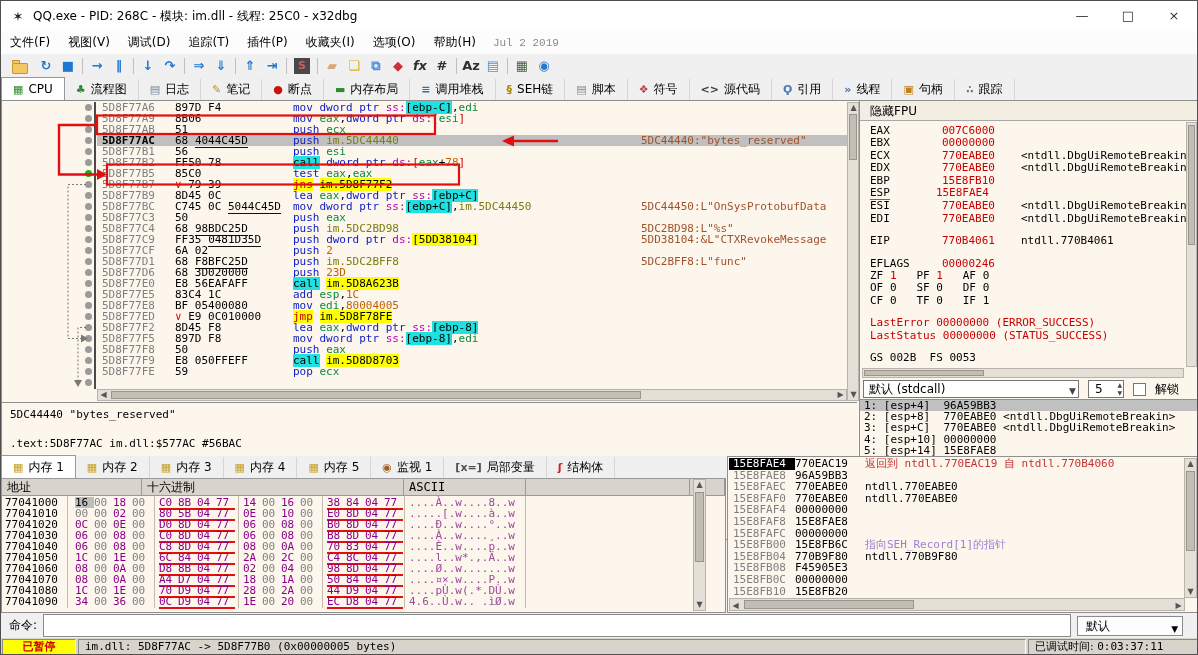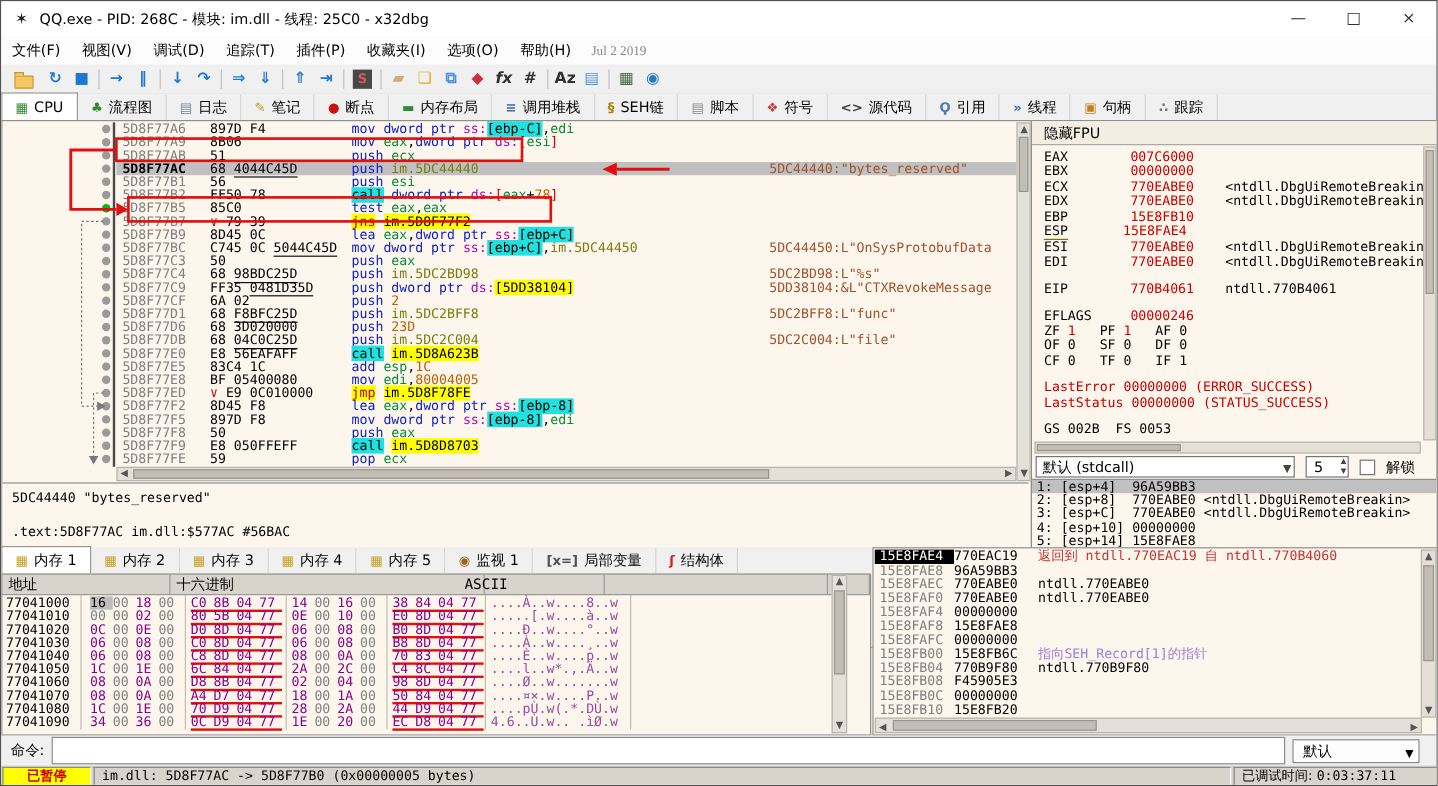--- a/index.html
+++ b/index.html
@@ -7,21 +7,21 @@
         font-family:"DejaVu Sans",sans-serif;font-size:12px;color:#000;
         overflow:hidden;border:1px solid #505050;box-sizing:border-box}
   .mono{font-family:"DejaVu Sans Mono",monospace}
   
   .titlebar{position:absolute;left:0;top:0;right:0;height:30px;background:#fff;display:flex;align-items:center}
   .app-icon{width:18px;text-align:center;margin:0 6px 0 8px;font-size:13px;color:#222}
   .win-btns{margin-left:auto;display:flex}
   .win-btn{width:46px;height:30px;text-align:center;line-height:30px;font-size:13px;color:#333}
   .menubar{position:absolute;left:0;top:30px;right:0;height:23px;background:#fcfcfc;display:flex;align-items:center;border-bottom:1px solid #e6e6e6}
   .menu-item{padding:0 9px;line-height:23px}
-  .menu-date{color:#8a8a8a;font-family:Liberation Serif, serif;font-size:11px;margin-left:8px}
+  .menu-date{color:#8a8a8a;font-family:Liberation Mono, monospace;font-size:11px;margin-left:8px}
   .toolbar{position:absolute;left:0;top:53px;right:0;height:24px;background:#f0f0f0;display:flex;align-items:center;border-bottom:1px solid #dadada;padding-left:4px}
   .tb-icon{min-width:22px;height:20px;text-align:center;line-height:20px;font-size:13px;font-weight:bold}
   .tb-sep{width:1px;height:16px;background:#c0c0c0;margin:0 3px}
   .ic-folder{position:relative;width:14px;height:9px;background:#f4c762;border:1px solid #c89830;border-radius:1px;margin:4px 7px 0 7px}
   .ic-folder::before{content:"";position:absolute;left:-1px;top:-4px;width:6px;height:2px;background:#f4c762;border:1px solid #c89830;border-bottom:none}
   .ic-scylla{width:16px;height:16px;background:#484848;color:#d85858;font-weight:bold;font-size:11px;line-height:16px;text-align:center;margin:0 4px}
   .maintabs{position:absolute;left:0;top:77px;right:0;height:22px;background:#f0f0f0;display:flex;align-items:flex-end}
   .mtab{display:flex;align-items:center;gap:5px;padding:0 11px;height:21px;border-right:1px solid #d6d6d6;white-space:nowrap}
   .mtab .ticon{font-size:11px;font-weight:bold}
   .mtab.sel{background:#fff;border:1px solid #989898;border-bottom:none;height:22px}
@@ -276,21 +276,20 @@
         <div class="drow"><span class="d-addr">5D8F77B5</span><span class="d-bytes">85C0</span><span class="d-instr"><span class="tk-mn">test </span><span class="tk-reg">eax</span><span class="tk-pl">,</span><span class="tk-reg">eax</span></span><span class="d-comment"></span></div>
         <div class="drow"><span class="d-addr">5D8F77B7</span><span class="d-bytes"><span class="bmark">∨ </span>79 39</span><span class="d-instr"><span class="tk-jm">jns</span><span class="tk-pl"> </span><span class="tk-hlY">im.5D8F77F2</span></span><span class="d-comment"></span></div>
         <div class="drow"><span class="d-addr">5D8F77B9</span><span class="d-bytes">8D45 0C</span><span class="d-instr"><span class="tk-mn">lea </span><span class="tk-reg">eax</span><span class="tk-pl">,</span><span class="tk-kw">dword ptr </span><span class="tk-seg">ss:</span><span class="tk-hl">[ebp+C]</span></span><span class="d-comment"></span></div>
         <div class="drow"><span class="d-addr">5D8F77BC</span><span class="d-bytes">C745 0C <span class="bul">5044C45D</span></span><span class="d-instr"><span class="tk-mn">mov </span><span class="tk-kw">dword ptr </span><span class="tk-seg">ss:</span><span class="tk-hl">[ebp+C]</span><span class="tk-pl">,</span><span class="tk-mod">im.5DC44450</span></span><span class="d-comment">5DC44450:L"OnSysProtobufData</span></div>
         <div class="drow"><span class="d-addr">5D8F77C3</span><span class="d-bytes">50</span><span class="d-instr"><span class="tk-mn">push </span><span class="tk-reg">eax</span></span><span class="d-comment"></span></div>
         <div class="drow"><span class="d-addr">5D8F77C4</span><span class="d-bytes">68 <span class="bul">98BDC25D</span></span><span class="d-instr"><span class="tk-mn">push </span><span class="tk-mod">im.5DC2BD98</span></span><span class="d-comment">5DC2BD98:L"%s"</span></div>
         <div class="drow"><span class="d-addr">5D8F77C9</span><span class="d-bytes">FF35 <span class="bul">0481D35D</span></span><span class="d-instr"><span class="tk-mn">push </span><span class="tk-kw">dword ptr </span><span class="tk-seg">ds:</span><span class="tk-hlY">[5DD38104]</span></span><span class="d-comment">5DD38104:&amp;L"CTXRevokeMessage</span></div>
         <div class="drow"><span class="d-addr">5D8F77CF</span><span class="d-bytes">6A 02</span><span class="d-instr"><span class="tk-mn">push </span><span class="tk-num">2</span></span><span class="d-comment"></span></div>
         <div class="drow"><span class="d-addr">5D8F77D1</span><span class="d-bytes">68 <span class="bul">F8BFC25D</span></span><span class="d-instr"><span class="tk-mn">push </span><span class="tk-mod">im.5DC2BFF8</span></span><span class="d-comment">5DC2BFF8:L"func"</span></div>
         <div class="drow"><span class="d-addr">5D8F77D6</span><span class="d-bytes">68 3D020000</span><span class="d-instr"><span class="tk-mn">push </span><span class="tk-num">23D</span></span><span class="d-comment"></span></div>
-        <div class="drow"><span class="d-addr">5D8F77DB</span><span class="d-bytes">68 <span class="bul">04C0C25D</span></span><span class="d-instr"><span class="tk-mn">push </span><span class="tk-mod">im.5DC2C004</span></span><span class="d-comment">5DC2C004:L"file"</span></div>
         <div class="drow"><span class="d-addr">5D8F77E0</span><span class="d-bytes">E8 56EAFAFF</span><span class="d-instr"><span class="tk-cl">call</span><span class="tk-pl"> </span><span class="tk-hlY">im.5D8A623B</span></span><span class="d-comment"></span></div>
         <div class="drow"><span class="d-addr">5D8F77E5</span><span class="d-bytes">83C4 1C</span><span class="d-instr"><span class="tk-mn">add </span><span class="tk-reg">esp</span><span class="tk-pl">,</span><span class="tk-num">1C</span></span><span class="d-comment"></span></div>
         <div class="drow"><span class="d-addr">5D8F77E8</span><span class="d-bytes">BF 05400080</span><span class="d-instr"><span class="tk-mn">mov </span><span class="tk-reg">edi</span><span class="tk-pl">,</span><span class="tk-num">80004005</span></span><span class="d-comment"></span></div>
         <div class="drow"><span class="d-addr">5D8F77ED</span><span class="d-bytes"><span class="bmark">∨ </span>E9 0C010000</span><span class="d-instr"><span class="tk-jm">jmp</span><span class="tk-pl"> </span><span class="tk-hlY">im.5D8F78FE</span></span><span class="d-comment"></span></div>
         <div class="drow"><span class="d-addr">5D8F77F2</span><span class="d-bytes">8D45 F8</span><span class="d-instr"><span class="tk-mn">lea </span><span class="tk-reg">eax</span><span class="tk-pl">,</span><span class="tk-kw">dword ptr </span><span class="tk-seg">ss:</span><span class="tk-hl">[ebp-8]</span></span><span class="d-comment"></span></div>
         <div class="drow"><span class="d-addr">5D8F77F5</span><span class="d-bytes">897D F8</span><span class="d-instr"><span class="tk-mn">mov </span><span class="tk-kw">dword ptr </span><span class="tk-seg">ss:</span><span class="tk-hl">[ebp-8]</span><span class="tk-pl">,</span><span class="tk-reg">edi</span></span><span class="d-comment"></span></div>
         <div class="drow"><span class="d-addr">5D8F77F8</span><span class="d-bytes">50</span><span class="d-instr"><span class="tk-mn">push </span><span class="tk-reg">eax</span></span><span class="d-comment"></span></div>
         <div class="drow"><span class="d-addr">5D8F77F9</span><span class="d-bytes">E8 050FFEFF</span><span class="d-instr"><span class="tk-cl">call</span><span class="tk-pl"> </span><span class="tk-hlY">im.5D8D8703</span></span><span class="d-comment"></span></div>
         <div class="drow"><span class="d-addr">5D8F77FE</span><span class="d-bytes">59</span><span class="d-instr"><span class="tk-mn">pop </span><span class="tk-reg">ecx</span></span><span class="d-comment"></span></div>
       </div>
@@ -372,21 +371,21 @@
         </div>
         <div class="mtab">
           <span class="ticon" style="color: rgb(204, 34, 34);">ʃ</span>
           <span>结构体</span>
         </div>
       </div>
     <div class="panel" style="left:0;top:22px;width:725px;height:135px"></div>
     <div class="dump-head">
       <div class="dh-cell" style="left:0;width:140px">地址</div>
       <div class="dh-cell" style="left:140px;width:262px">十六进制</div>
-      <div class="dh-cell mono" style="left:380px;width:122px">ASCII</div>
+      <div class="dh-cell mono" style="left:402px;width:122px">ASCII</div>
       <div class="dh-cell" style="left:524px;width:164px"></div>
     </div>
     <div id="dump-rows"><div class="dumprow"><span class="d-a">77041000</span><span class="dgrp"><span class="dbyte sel">16</span><span class="dbyte z">00</span><span class="dbyte">18</span><span class="dbyte z">00</span></span><span class="dgrp ptr"><span class="dbyte">C0</span><span class="dbyte">8B</span><span class="dbyte">04</span><span class="dbyte">77</span></span><span class="dgrp"><span class="dbyte">14</span><span class="dbyte z">00</span><span class="dbyte">16</span><span class="dbyte z">00</span></span><span class="dgrp ptr"><span class="dbyte">38</span><span class="dbyte">84</span><span class="dbyte">04</span><span class="dbyte">77</span></span><span class="d-ascii">....À..w....8..w</span></div><div class="dumprow"><span class="d-a">77041010</span><span class="dgrp"><span class="dbyte z">00</span><span class="dbyte z">00</span><span class="dbyte">02</span><span class="dbyte z">00</span></span><span class="dgrp ptr"><span class="dbyte">80</span><span class="dbyte">5B</span><span class="dbyte">04</span><span class="dbyte">77</span></span><span class="dgrp"><span class="dbyte">0E</span><span class="dbyte z">00</span><span class="dbyte">10</span><span class="dbyte z">00</span></span><span class="dgrp ptr"><span class="dbyte">E0</span><span class="dbyte">8D</span><span class="dbyte">04</span><span class="dbyte">77</span></span><span class="d-ascii">.....[.w....à..w</span></div><div class="dumprow"><span class="d-a">77041020</span><span class="dgrp"><span class="dbyte">0C</span><span class="dbyte z">00</span><span class="dbyte">0E</span><span class="dbyte z">00</span></span><span class="dgrp ptr"><span class="dbyte">D0</span><span class="dbyte">8D</span><span class="dbyte">04</span><span class="dbyte">77</span></span><span class="dgrp"><span class="dbyte">06</span><span class="dbyte z">00</span><span class="dbyte">08</span><span class="dbyte z">00</span></span><span class="dgrp ptr"><span class="dbyte">B0</span><span class="dbyte">8D</span><span class="dbyte">04</span><span class="dbyte">77</span></span><span class="d-ascii">....Ð..w....°..w</span></div><div class="dumprow"><span class="d-a">77041030</span><span class="dgrp"><span class="dbyte">06</span><span class="dbyte z">00</span><span class="dbyte">08</span><span class="dbyte z">00</span></span><span class="dgrp ptr"><span class="dbyte">C0</span><span class="dbyte">8D</span><span class="dbyte">04</span><span class="dbyte">77</span></span><span class="dgrp"><span class="dbyte">06</span><span class="dbyte z">00</span><span class="dbyte">08</span><span class="dbyte z">00</span></span><span class="dgrp ptr"><span class="dbyte">B8</span><span class="dbyte">8D</span><span class="dbyte">04</span><span class="dbyte">77</span></span><span class="d-ascii">....À..w....¸..w</span></div><div class="dumprow"><span class="d-a">77041040</span><span class="dgrp"><span class="dbyte">06</span><span class="dbyte z">00</span><span class="dbyte">08</span><span class="dbyte z">00</span></span><span class="dgrp ptr"><span class="dbyte">C8</span><span class="dbyte">8D</span><span class="dbyte">04</span><span class="dbyte">77</span></span><span class="dgrp"><span class="dbyte">08</span><span class="dbyte z">00</span><span class="dbyte">0A</span><span class="dbyte z">00</span></span><span class="dgrp ptr"><span class="dbyte">70</span><span class="dbyte">83</span><span class="dbyte">04</span><span class="dbyte">77</span></span><span class="d-ascii">....È..w....p..w</span></div><div class="dumprow"><span class="d-a">77041050</span><span class="dgrp"><span class="dbyte">1C</span><span class="dbyte z">00</span><span class="dbyte">1E</span><span class="dbyte z">00</span></span><span class="dgrp ptr"><span class="dbyte">6C</span><span class="dbyte">84</span><span class="dbyte">04</span><span class="dbyte">77</span></span><span class="dgrp"><span class="dbyte">2A</span><span class="dbyte z">00</span><span class="dbyte">2C</span><span class="dbyte z">00</span></span><span class="dgrp ptr"><span class="dbyte">C4</span><span class="dbyte">8C</span><span class="dbyte">04</span><span class="dbyte">77</span></span><span class="d-ascii">....l..w*.,.Ä..w</span></div><div class="dumprow"><span class="d-a">77041060</span><span class="dgrp"><span class="dbyte">08</span><span class="dbyte z">00</span><span class="dbyte">0A</span><span class="dbyte z">00</span></span><span class="dgrp ptr"><span class="dbyte">D8</span><span class="dbyte">8B</span><span class="dbyte">04</span><span class="dbyte">77</span></span><span class="dgrp"><span class="dbyte">02</span><span class="dbyte z">00</span><span class="dbyte">04</span><span class="dbyte z">00</span></span><span class="dgrp ptr"><span class="dbyte">98</span><span class="dbyte">8D</span><span class="dbyte">04</span><span class="dbyte">77</span></span><span class="d-ascii">....Ø..w.......w</span></div><div class="dumprow"><span class="d-a">77041070</span><span class="dgrp"><span class="dbyte">08</span><span class="dbyte z">00</span><span class="dbyte">0A</span><span class="dbyte z">00</span></span><span class="dgrp ptr"><span class="dbyte">A4</span><span class="dbyte">D7</span><span class="dbyte">04</span><span class="dbyte">77</span></span><span class="dgrp"><span class="dbyte">18</span><span class="dbyte z">00</span><span class="dbyte">1A</span><span class="dbyte z">00</span></span><span class="dgrp ptr"><span class="dbyte">50</span><span class="dbyte">84</span><span class="dbyte">04</span><span class="dbyte">77</span></span><span class="d-ascii">....¤×.w....P..w</span></div><div class="dumprow"><span class="d-a">77041080</span><span class="dgrp"><span class="dbyte">1C</span><span class="dbyte z">00</span><span class="dbyte">1E</span><span class="dbyte z">00</span></span><span class="dgrp ptr"><span class="dbyte">70</span><span class="dbyte">D9</span><span class="dbyte">04</span><span class="dbyte">77</span></span><span class="dgrp"><span class="dbyte">28</span><span class="dbyte z">00</span><span class="dbyte">2A</span><span class="dbyte z">00</span></span><span class="dgrp ptr"><span class="dbyte">44</span><span class="dbyte">D9</span><span class="dbyte">04</span><span class="dbyte">77</span></span><span class="d-ascii">....pÙ.w(.*.DÙ.w</span></div><div class="dumprow"><span class="d-a">77041090</span><span class="dgrp"><span class="dbyte">34</span><span class="dbyte z">00</span><span class="dbyte">36</span><span class="dbyte z">00</span></span><span class="dgrp ptr"><span class="dbyte">0C</span><span class="dbyte">D9</span><span class="dbyte">04</span><span class="dbyte">77</span></span><span class="dgrp"><span class="dbyte">1E</span><span class="dbyte z">00</span><span class="dbyte">20</span><span class="dbyte z">00</span></span><span class="dgrp ptr"><span class="dbyte">EC</span><span class="dbyte">D8</span><span class="dbyte">04</span><span class="dbyte">77</span></span><span class="d-ascii">4.6..Ù.w.. .ìØ.w</span></div></div>
     <div class="dvline" style="left:66px"></div>
     <div class="dvline" style="left:153px"></div>
     <div class="dvline" style="left:237px"></div>
     <div class="dvline" style="left:321px"></div>
     <div class="dvline" style="left:403px"></div>
     <div class="dvline" style="left:524px"></div>
     <div class="vsb" style="position:absolute;left:692px;top:23px;width:13px;height:132px">

